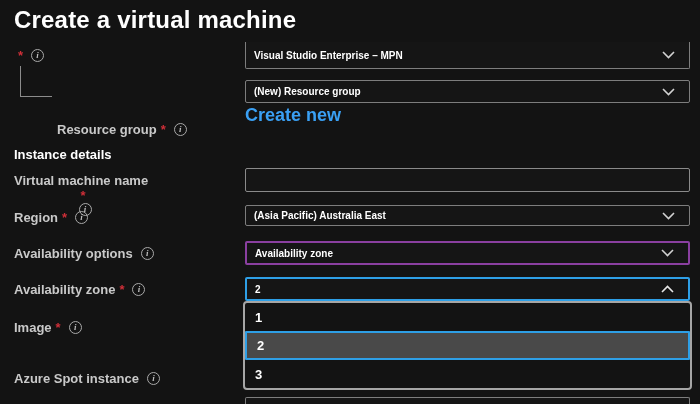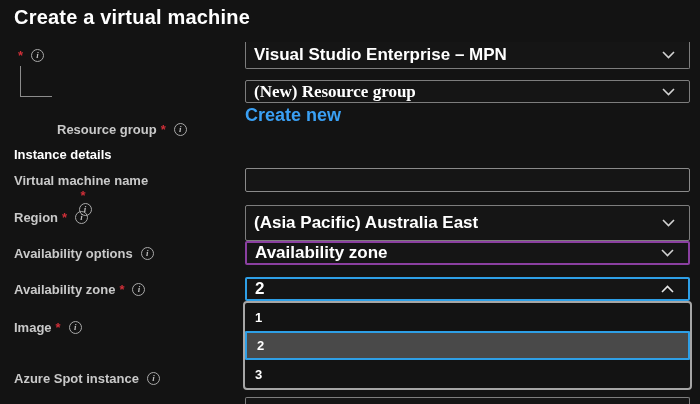--- a/index.html
+++ b/index.html
@@ -4,21 +4,21 @@
 <style>
   * { margin:0; padding:0; box-sizing:border-box; }
   html,body { background:#000; }
   .screen {
     position:relative; width:700px; height:404px; overflow:hidden;
     background:#131313; font-family:"Liberation Sans", sans-serif;
     -webkit-font-smoothing:antialiased;
   }
   .page-title {
     position:absolute; left:14px; top:6px;
-    font-size:20px; font-weight:700; color:#ffffff; letter-spacing:.2px;
+    font-size:24px; font-weight:700; color:#ffffff; letter-spacing:.2px;
   }
   .label {
     position:absolute; display:flex; align-items:center;
     font-size:13px; font-weight:600; color:#c9c9c9; white-space:nowrap;
   }
   .req { color:#cf2f38; margin-left:4px; font-weight:700; }
   .info {
     width:13px; height:13px; margin-left:8px; flex:none;
     border:1px solid #a9a9a9; border-radius:50%;
     display:inline-flex; align-items:center; justify-content:center;
@@ -26,33 +26,33 @@
     font-family:"Liberation Serif", serif; font-style:italic; font-weight:700;
   }
   .section-header {
     position:absolute; left:14px; top:147px;
     font-size:13px; font-weight:700; color:#ffffff;
   }
   .field {
     position:absolute; left:245px; width:445px; height:24px;
     background:#151515; border:1px solid #7d7d7d; border-radius:2px;
     display:flex; align-items:center; padding:0 14px 0 8px;
-    font-size:17px; font-weight:600; color:#ffffff;
+    font-size:10px; font-weight:600; color:#ffffff;
   }
   .field .value { flex:1; white-space:nowrap; overflow:hidden; }
   .chev { flex:none; display:block; }
   .fld-subscription { top:42px; height:27px; border-top:none; border-radius:0 0 2px 2px; }
-  .fld-resource-group { top:80px; height:23px;font-family:Liberation Serif, serif; }
+  .fld-resource-group { top:80px; height:23px; }
   .fld-vm-name {
     top:168px; height:24px; width:445px; left:245px; position:absolute;
     background:#151515; border:1px solid #8a8a8a; border-radius:2px;
     color:#fff; font-size:13px; padding:0 8px; outline:none;
     font-family:"Liberation Sans", sans-serif;
   }
-  .fld-region { top:205px; height:36px; }
+  .fld-region { top:205px; height:21px; }
   .fld-availability-options { top:241px; height:24px; border:2px solid #8a3fa0; }
   .fld-availability-zone { top:277px; height:24px; border:2px solid #2e9fe6; }
   .connector {
     position:absolute; left:20px; top:66px; width:32px; height:31px;
     border-left:1px solid #8c8c8c; border-bottom:1px solid #8c8c8c;
   }
   .link {
     position:absolute; left:245px; top:105px;
     font-size:18px; font-weight:600; color:#3aa0f4; cursor:pointer;
   }

